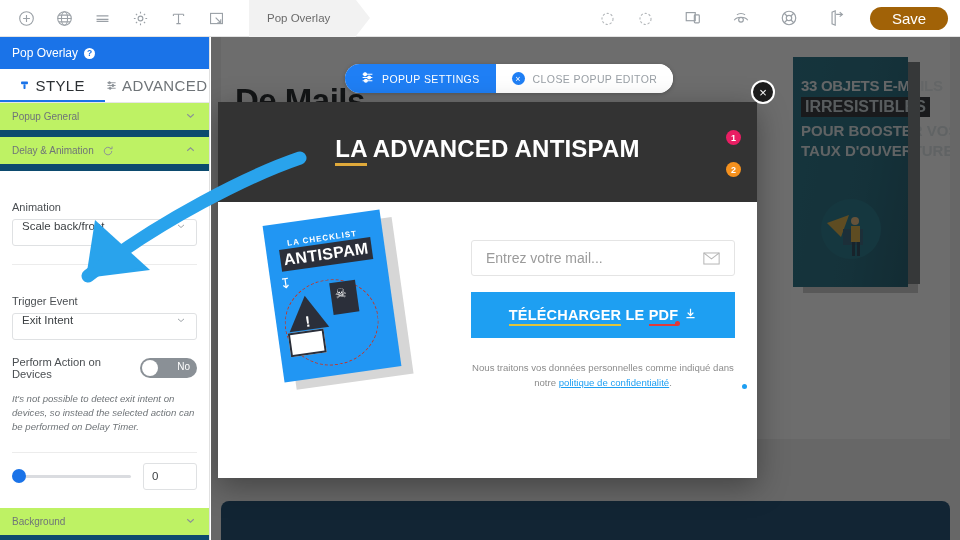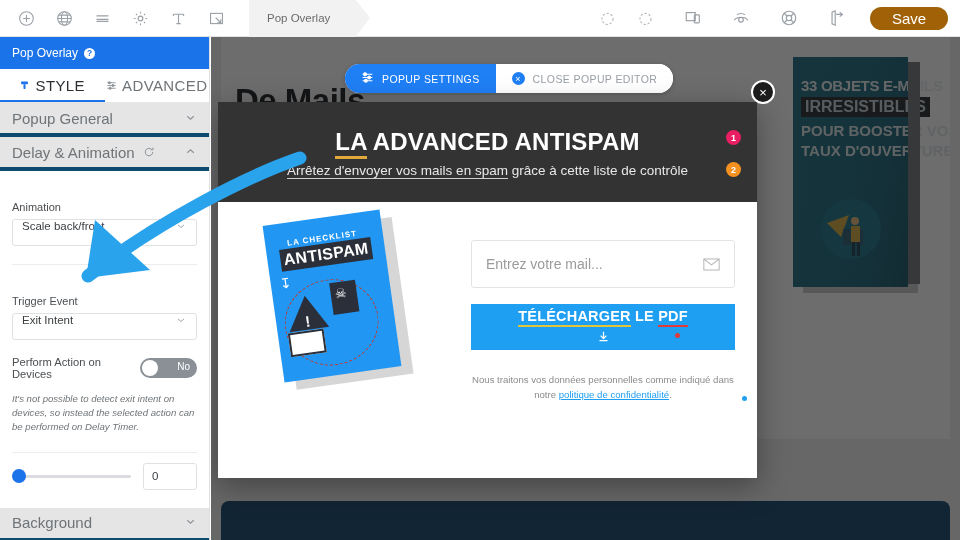--- a/index.html
+++ b/index.html
@@ -60,23 +60,23 @@
   #sidebar-tabs { display: flex; height: 34px; border-bottom: 1px solid #e6e6e6; }
   .sidebar-tab {
     flex: 1; display: flex; align-items: center; justify-content: center; gap: 5px;
     font-size: 15px; letter-spacing: 0.4px; color: #6f7478; cursor: pointer;
     background: #fff;
   }
   .sidebar-tab.active { color: #2b2f33; box-shadow: inset 0 -2px 0 #1a73e8; }
   .sidebar-tab .ti { color: #1a73e8; display: flex; }
 
   .accordion {
-    height: 34px; background: #e5e5e5; border-bottom: 4px solid #0c4a6e;
+    height: 34px; background: #bef264; border-bottom: 7px solid #0c4a6e;
     display: flex; align-items: center; padding: 0 12px;
-    font-size: 15px; color: #6f7478; cursor: pointer;
+    font-size: 10px; color: #6f7478; cursor: pointer;
   }
   .accordion .chev { margin-left: auto; color: #8b9196; }
   .accordion .refresh { margin-left: 8px; color: #8b9196; display: flex; }
 
   .field { padding: 0 12px; }
   .field-label { font-size: 11px; color: #4a4e52; margin-top: 30px; margin-bottom: 6px; }
   .select-box {
     height: 27px; border: 1px solid #dfe1e3; border-radius: 3px; background: #fff;
     display: flex; padding: 0 9px;
     font-size: 11.5px; color: #3c4043; cursor: pointer;
@@ -240,29 +240,29 @@
     position: absolute; left: 10px; top: 110px; width: 36px; height: 24px; background: #fff;
     border: 2px solid #2b2f3a;
   }
   #book-mini .bm-circle {
     position: absolute; left: 8px; top: 62px; width: 94px; height: 86px;
     border-radius: 50%; border: 1px dashed #c0392b;
   }
   #book-mini .bm-arrow { position: absolute; left: 9px; top: 52px; color: #fff; font-size: 14px; }
 
   #email-field {
-    height: 48px; border: 1px solid #e4e4e4; border-radius: 3px; background: #fff;
+    height: 36px; border: 1px solid #e4e4e4; border-radius: 3px; background: #fff;
     display: flex; align-items: center; padding: 0 14px; cursor: text;
   }
   #email-placeholder { font-size: 14px; color: #9b9b9b; }
   #email-icon { margin-left: auto; color: #b7b7b7; display: flex; }
   #cta-button {
     margin-top: 16px; height: 46px; background: #1e9ff2; border: none; width: 100%;
     display: flex; align-items: center; justify-content: center; gap: 6px;
-    cursor: pointer; position: relative; flex-direction: column;
+    cursor: pointer; position: relative;
   }
   #cta-text { font-size: 14.5px; font-weight: bold; color: #fff; letter-spacing: 0.2px; }
   #cta-text .u1 { border-bottom: 2px solid #e0c43a; padding-bottom: 1px; }
   #cta-text .u2 { border-bottom: 2px solid #e03a3a; padding-bottom: 1px; }
   #cta-dot {
     position: absolute; left: 204px; top: 29px; width: 5px; height: 5px;
     border-radius: 50%; background: #e03a3a;
   }
   #privacy-text {
     margin-top: 22px; text-align: center; font-size: 9.6px; color: #8c8c8c; line-height: 1.6;
@@ -534,23 +534,20 @@
 
   <div id="popup">
 
     <div id="popup-header">
       <div id="popup-close">×</div>
 
       <div id="popup-title">
         <span class="uline-y">LA</span><span> ADVANCED ANTISPAM</span>
       </div>
 
-      <div id="popup-subtitle">
-        <span class="uline-w">Arrêtez d'envoyer vos mails en spam</span><span> grâce à cette liste de contrôle</span>
-      </div>
 
       <div class="badge" id="badge-1">1</div>
       <div class="badge" id="badge-2">2</div>
     </div>
 
     <div id="popup-body">
 
       <div id="popup-left">
         <div id="book-mini">
           <div class="bm-sub">LA CHECKLIST</div>

